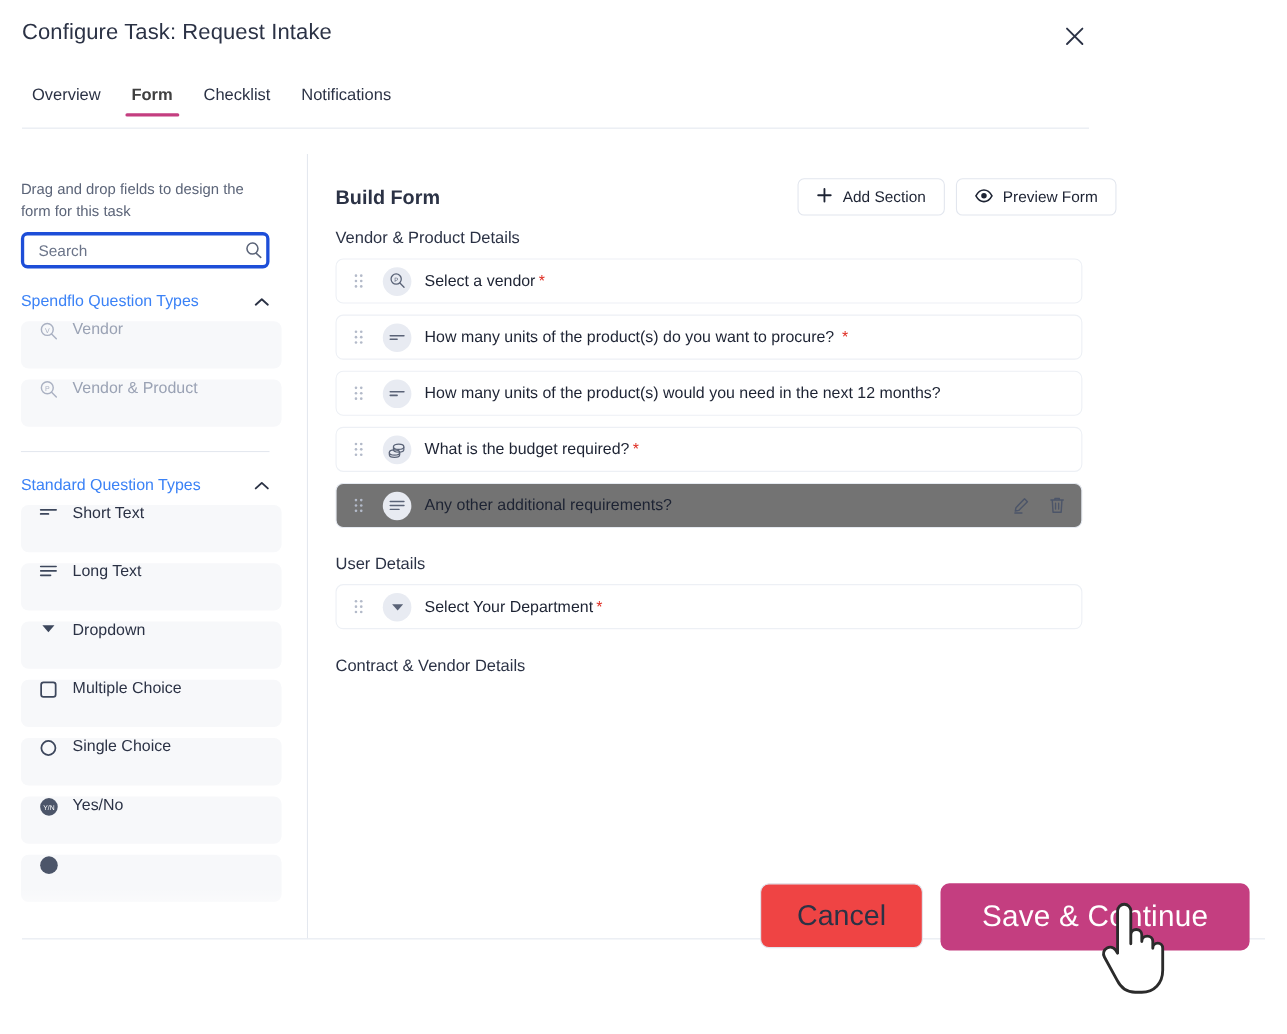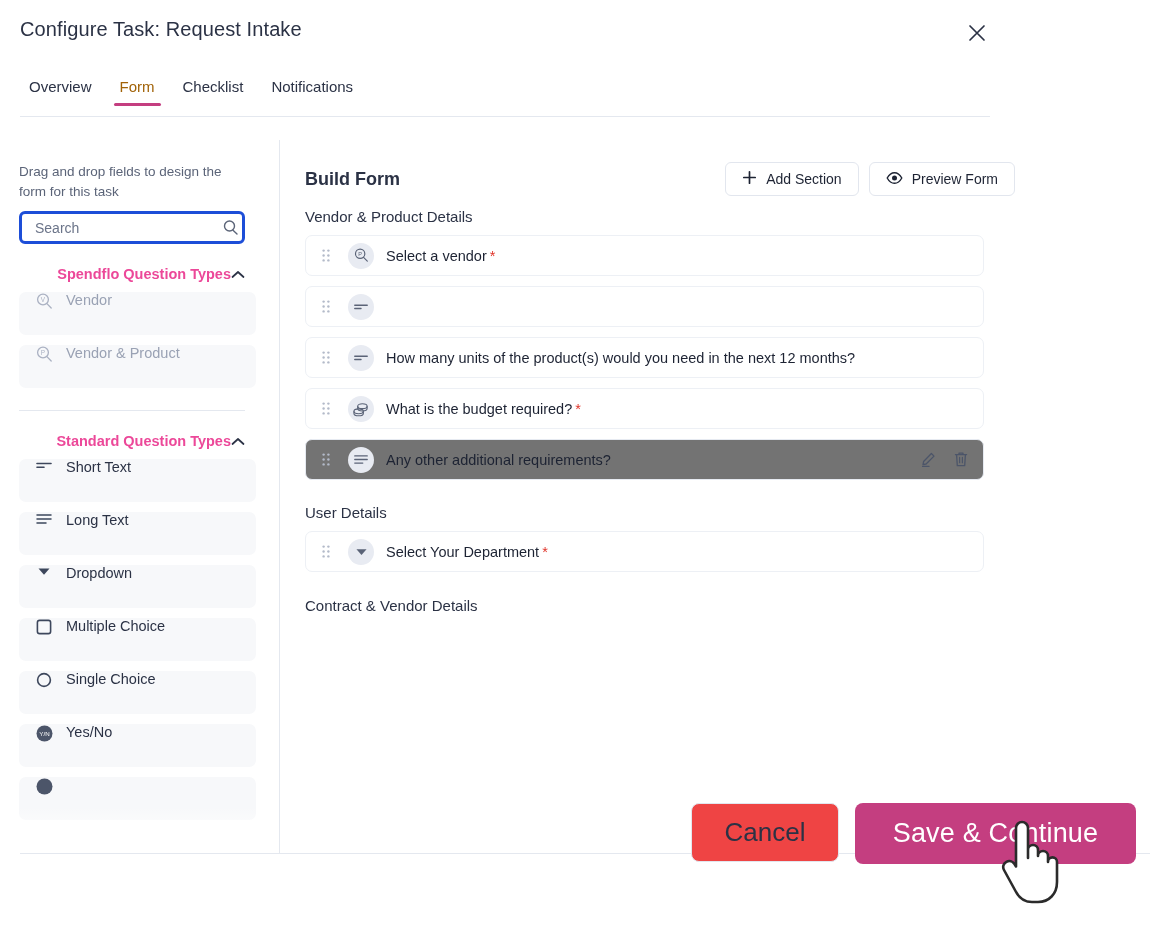--- a/index.html
+++ b/index.html
@@ -31,21 +31,21 @@
     position: absolute; left: 20px; top: 78px; width: 970px;
     height: 38px;
     display: flex; align-items: flex-start; gap: 0;
   }
   .tab {
     font-size: 15px; color: #2b3245; cursor: pointer;
     padding: 0 14px 11px 14px; position: relative;
     white-space: nowrap;
   }
   .tab:first-child { padding-left: 9px; }
-  .tab.active { color: #a16207; font-weight: 400; }
+  .tab.active { color: #404040; font-weight: 700; }
   .tab.active::after {
     content: ""; position: absolute; left: 8px; right: 8px; bottom: 0;
     height: 3px; background: #C43E80; border-radius: 2px;
   }
   .tabs-underline {
     position: absolute; left: 20px; top: 116px; width: 970px; height: 1px;
     background: #e4e8ef;
   }
 
   
@@ -67,22 +67,22 @@
   .search-input {
     border: none; outline: none; background: transparent;
     font-family: inherit; font-size: 14px; color: #2b3245;
     padding: 0 6px 0 13px; flex: 1; height: 100%;
   }
   .search-input::placeholder { color: #6b7489; }
   .search-ico { padding-right: 11px; display: flex; cursor: pointer; }
 
   .group-head {
     margin: 22px 19px 0 19px; width: 226px;
-    display: flex; align-items: center; justify-content: flex-end;
-    font-size: 14.5px; font-weight: 700; color: #ec4899;
+    display: flex; align-items: center; justify-content: space-between;
+    font-size: 14.5px; font-weight: 400; color: #3b82f6;
   }
   .chev { display: flex; cursor: pointer; }
 
   .type-item {
     margin: 10px 0 0 19px; width: 237px; height: 43px;
     background: #f7f8fa; border-radius: 7px;
     display: flex; align-items: flex-start; padding-left: 14px;
     cursor: grab; gap: 11px;
   }
   .type-item.muted .type-label { color: #9aa2b4; }
@@ -381,20 +381,21 @@
                 <circle cx="6.4" cy="11.4" r="1.2"></circle>
             </g>
           </svg>
         </span>
         <span class="field-ico">
           <svg width="16" height="11" viewBox="0 0 18 12" fill="none">
             <path d="M2 4.5 H16" stroke="#5a6377" stroke-width="1.6" stroke-linecap="round"></path>
             <path d="M2 8.2 H9" stroke="#5a6377" stroke-width="1.6" stroke-linecap="round"></path>
           </svg>
         </span>
+        <span class="field-label"><span>How many units of the product(s) do you want to procure?</span><span class="req" style="margin-left:7px;">*</span></span>
       </div>
 
       <div class="field-row">
         <span class="grip">
           <svg width="8" height="13" viewBox="0 0 8 13">
             <g fill="#b3bac9">
               <circle cx="1.6" cy="1.6" r="1.2"></circle>
                 <circle cx="6.4" cy="1.6" r="1.2"></circle>
               <circle cx="1.6" cy="6.5" r="1.2"></circle>
                 <circle cx="6.4" cy="6.5" r="1.2"></circle>

